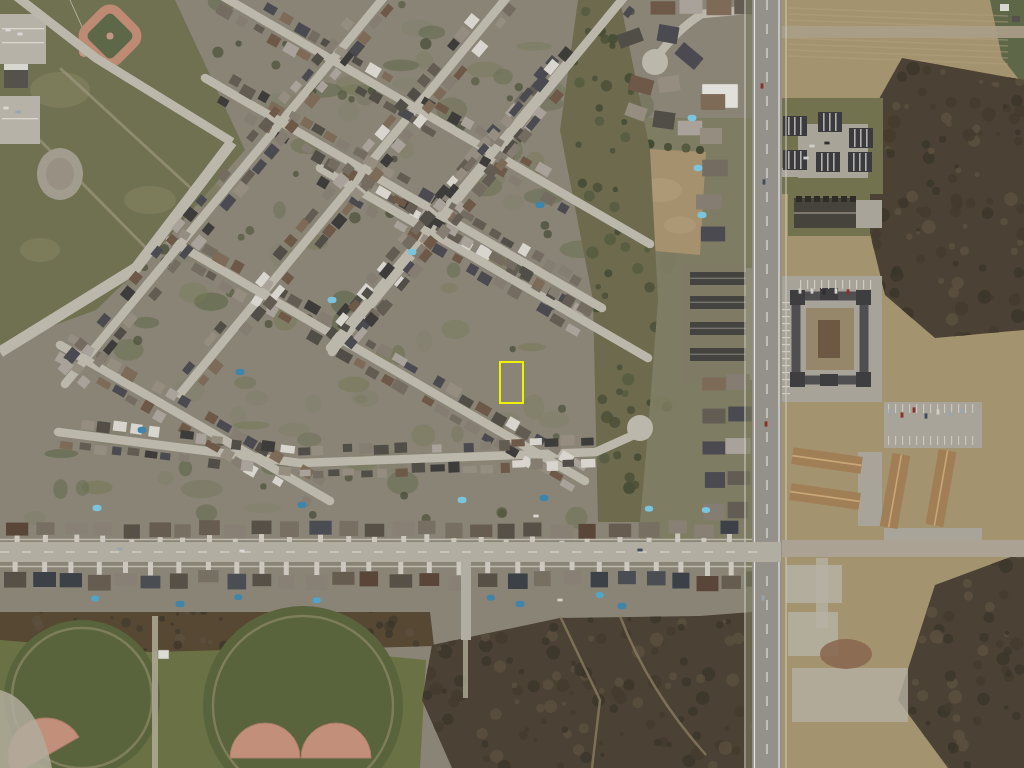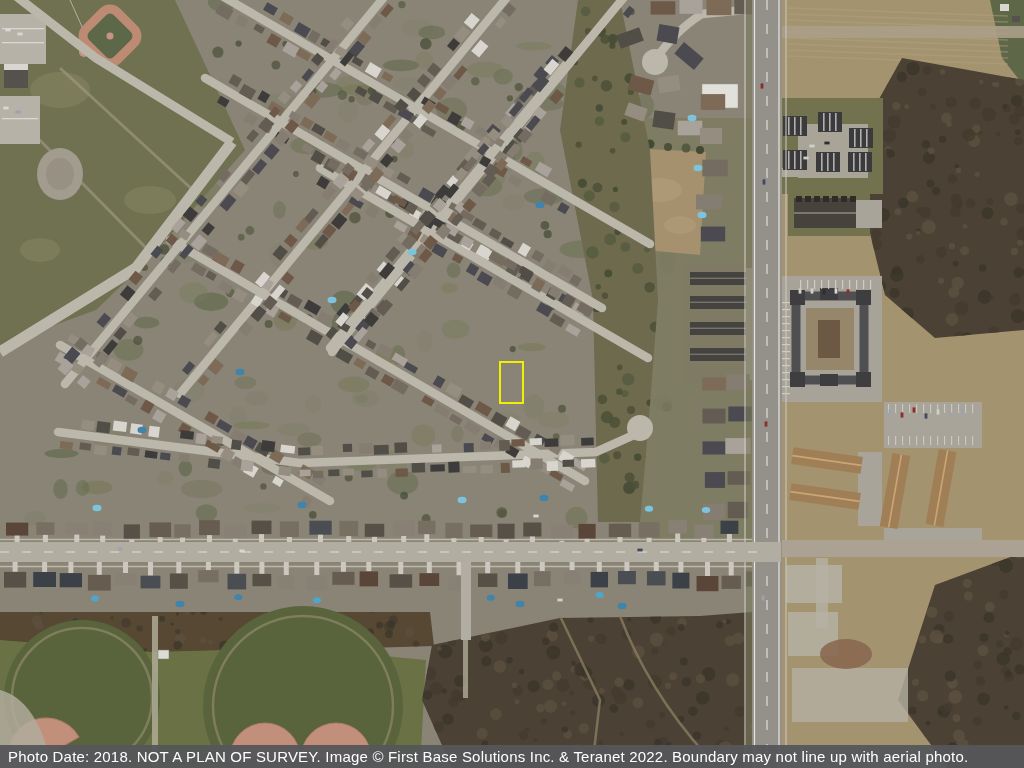--- a/index.html
+++ b/index.html
@@ -1498,16 +1498,13 @@
         <rect x="17.4" y="32.6" width="5.2" height="2.8" fill="#D9D8D4" transform="rotate(0 20 34)"></rect>
         <rect x="3.4" y="106.6" width="5.2" height="2.8" fill="#D9D8D4" transform="rotate(0 6 108)"></rect>
         <rect x="15.4" y="110.6" width="5.2" height="2.8" fill="#9AA4B0" transform="rotate(0 18 112)"></rect>
         <rect x="533.4" y="514.6" width="5.2" height="2.8" fill="#D9D8D4" transform="rotate(0 536 516)"></rect>
         <rect x="557.4" y="598.6" width="5.2" height="2.8" fill="#CFCFCB" transform="rotate(0 560 600)"></rect>
       </g>
 </svg>
 
 <div id="boundary" style="left: 499px; top: 361px; width: 25px; height: 43px; border: 2.5px solid rgb(238, 242, 0);"></div>
 
-<div class="footer" style="background: rgba(85, 86, 90, 0.95);">
-  <span style="color: rgb(255, 255, 255);">Photo Date: 2018. NOT A PLAN OF SURVEY. Image © First Base Solutions Inc. &amp; Teranet 2022. Boundary may not line up with aerial photo.</span>
 </div>
-</div>
 
 </body></html>

